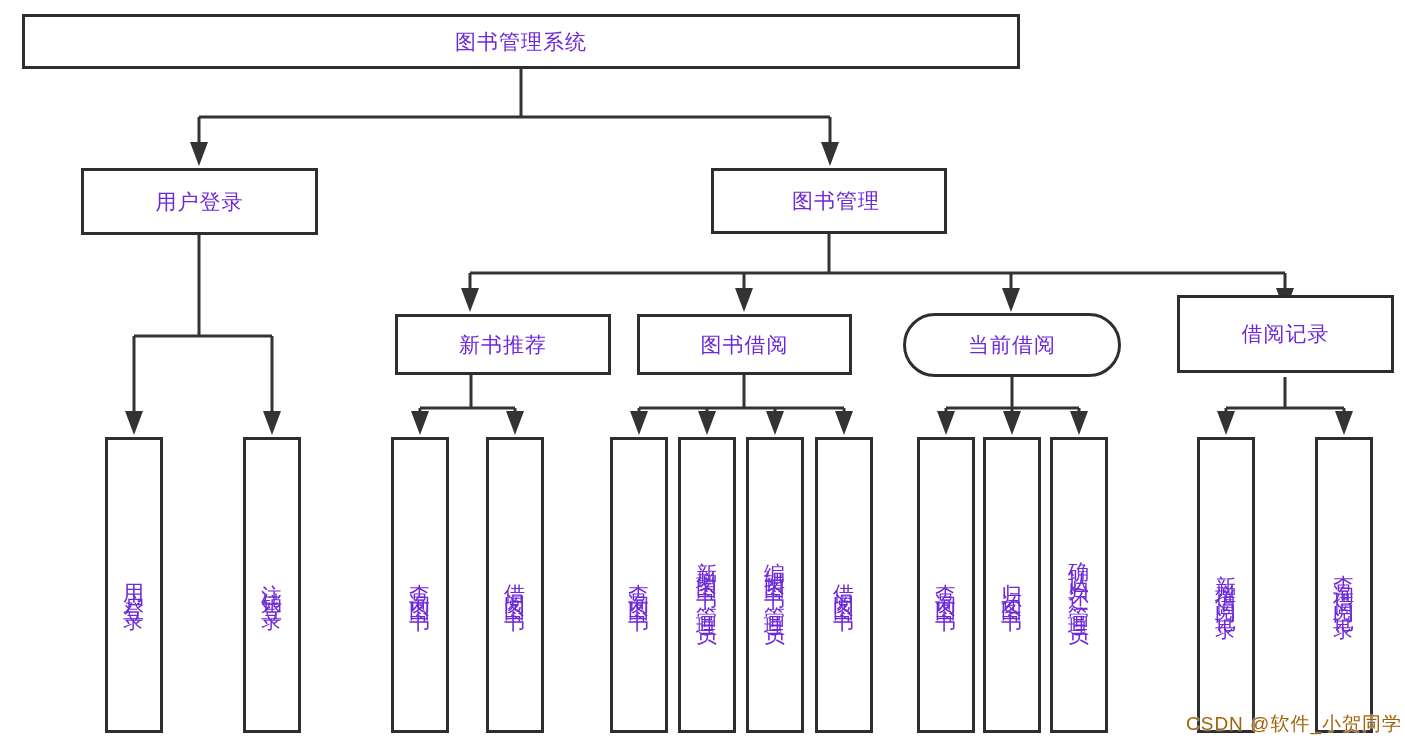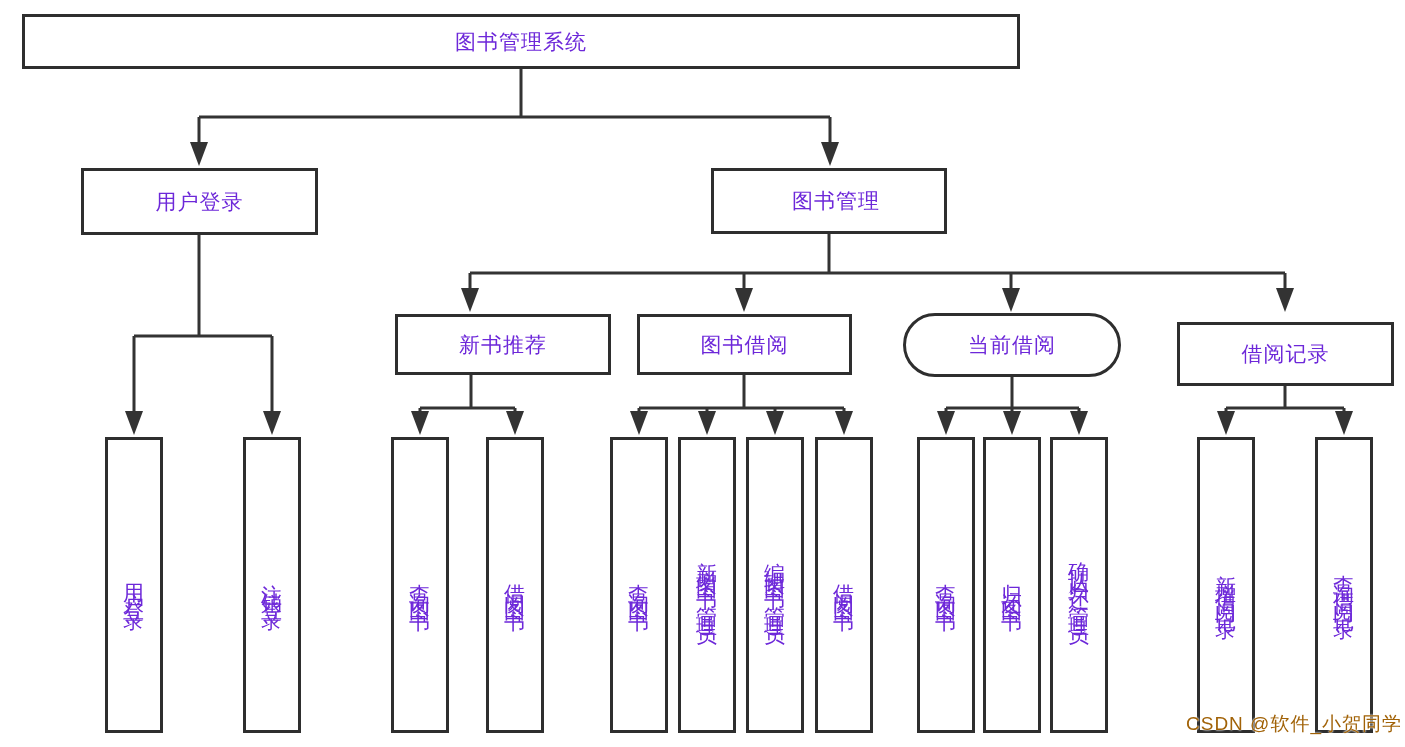--- a/index.html
+++ b/index.html
@@ -33,21 +33,21 @@
     line-height: 1;
     white-space: nowrap;
   }
   
   .n-root    { left: 22px;   top: 14px;  width: 998px; height: 55px; }
   .n-login   { left: 81px;   top: 168px; width: 237px; height: 67px; }
   .n-mgmt    { left: 711px;  top: 168px; width: 236px; height: 66px; padding-left: 14px; }
   .n-newbook { left: 363px;  top: 314px; width: 216px; height: 61px; margin-left: 32px; }
   .n-borrow  { left: 637px;  top: 314px; width: 215px; height: 61px; }
   .n-current { left: 903px;  top: 313px; width: 218px; height: 64px; border-radius: 32px; }
-  .n-records { left: 1177px; top: 322px; width: 217px; height: 64px; text-align: center; }
+  .n-records { left: 1177px; top: 295px; width: 217px; height: 78px; text-align: center; }
   
   .l-a1 { left: 105px; }  .l-a2 { left: 243px; }
   .l-b1 { left: 391px; }  .l-b2 { left: 486px; }
   .l-c1 { left: 610px; }  .l-c2 { left: 678px; }  .l-c3 { left: 746px; }  .l-c4 { left: 815px; }
   .l-d1 { left: 917px; }  .l-d2 { left: 983px; }  .l-d3 { left: 1050px; }
   .l-e1 { left: 1197px; } .l-e2 { left: 1315px; }
   .watermark {
     position: absolute;
     left: 1186px;
     top: 711px;

